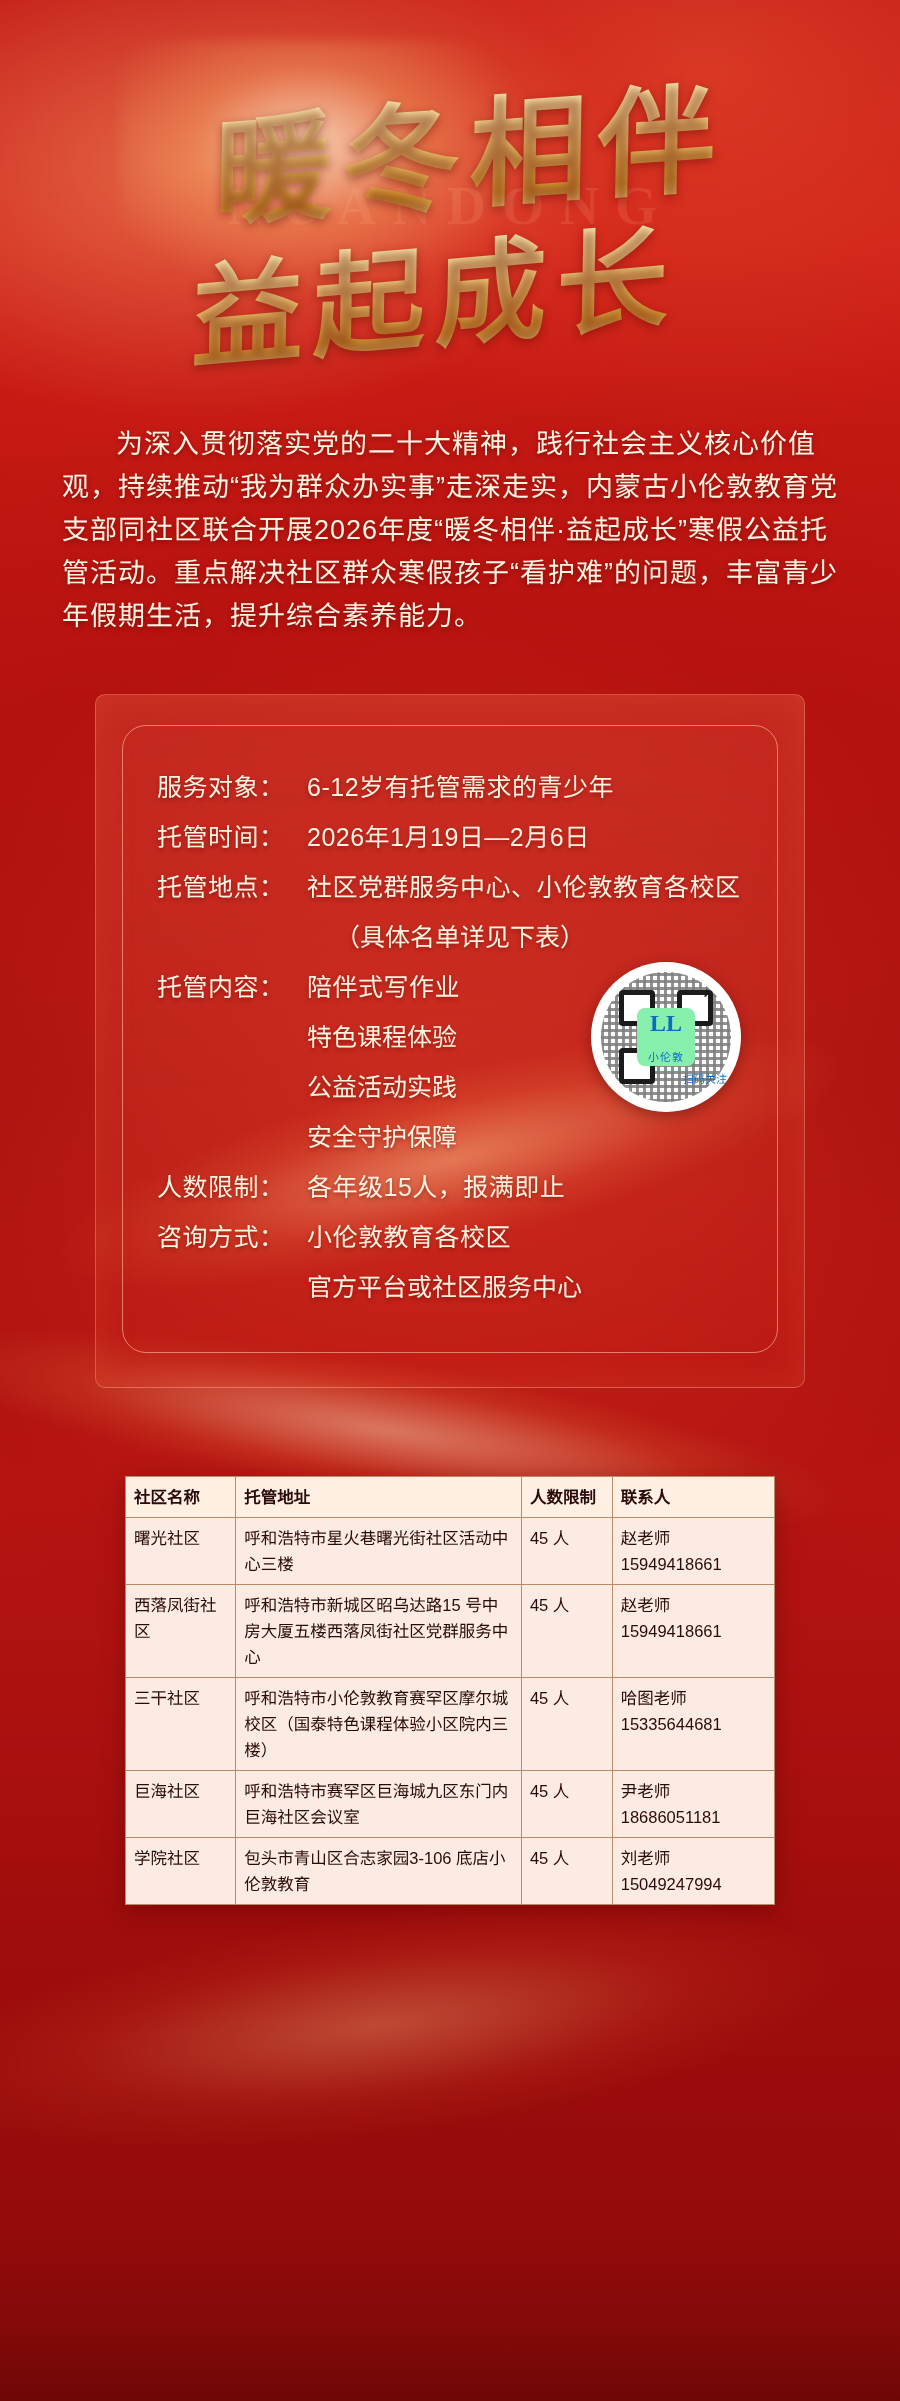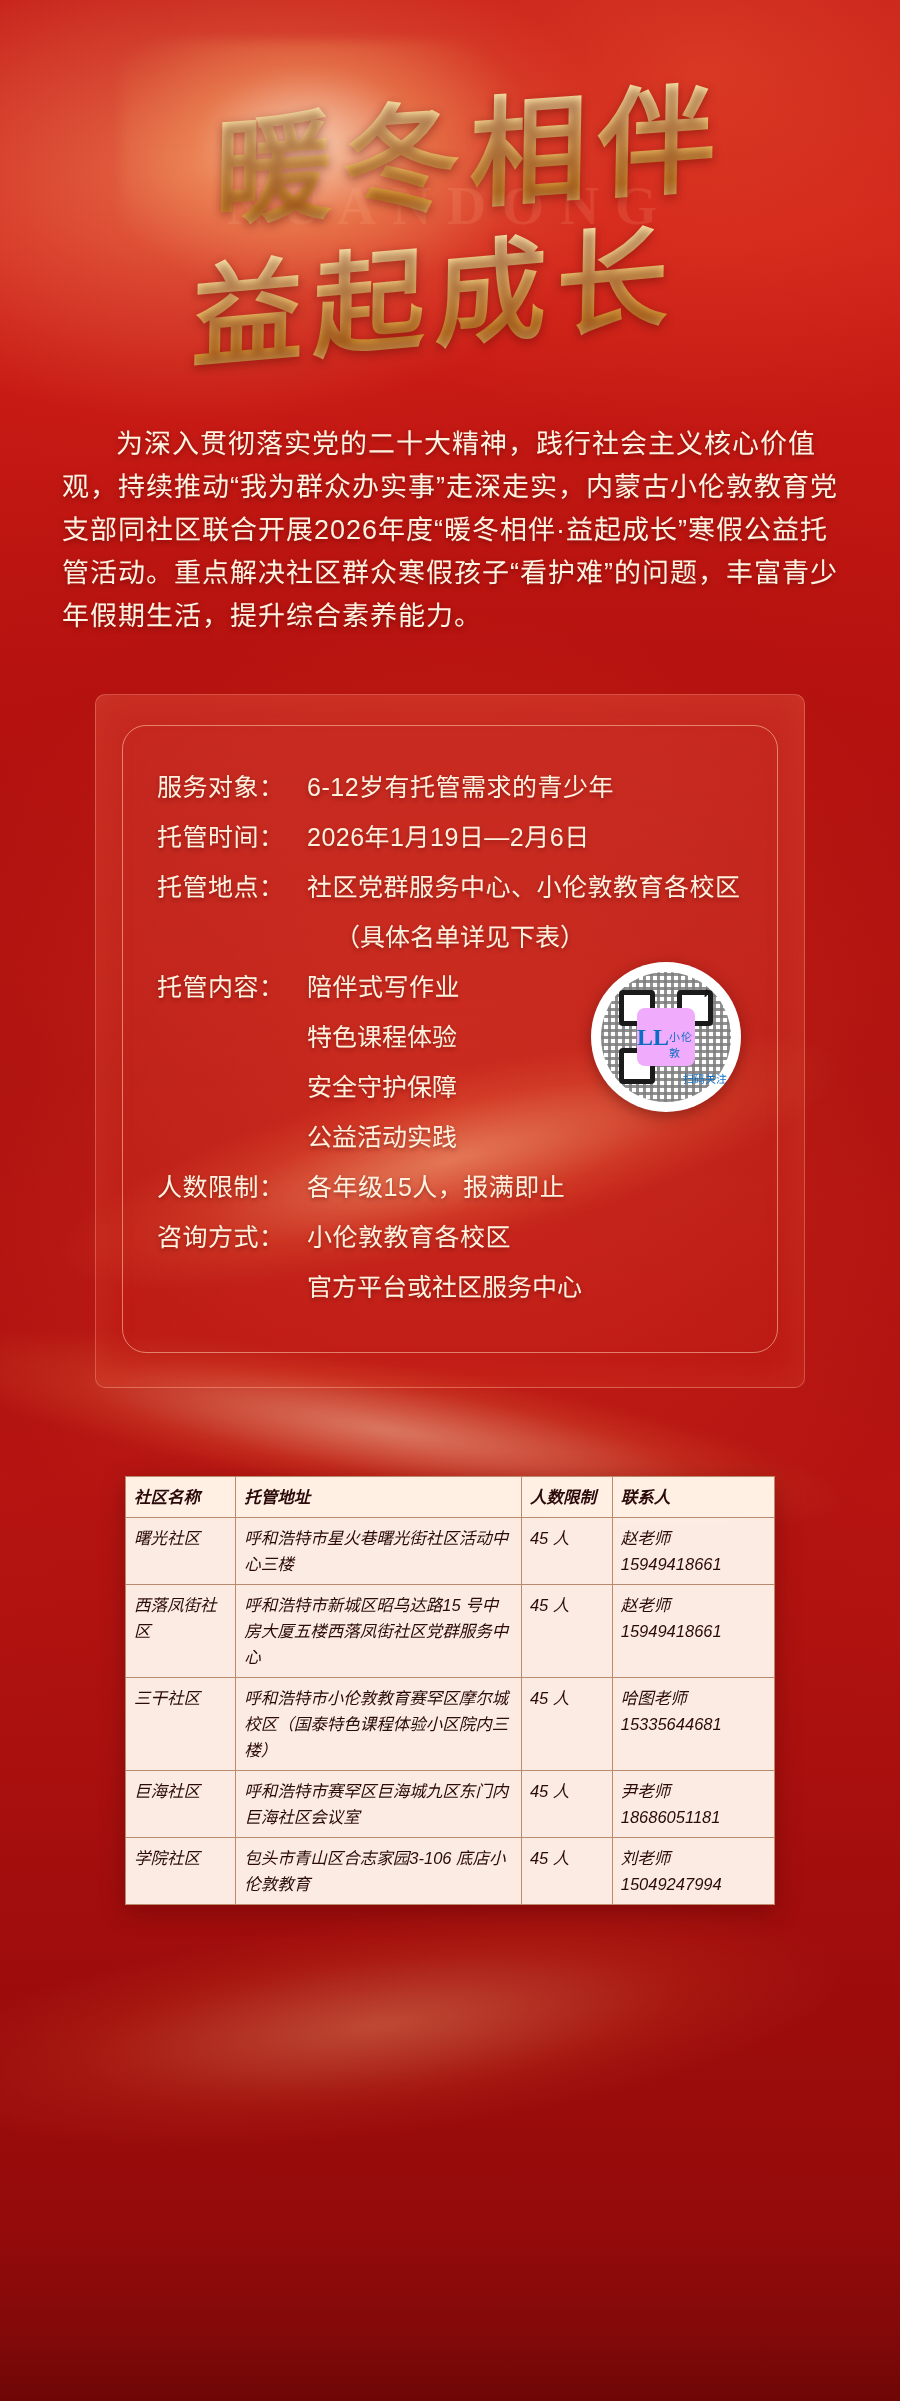--- a/index.html
+++ b/index.html
@@ -195,25 +195,26 @@
     background: #fff;
   }
   .qr .qr-c.tl { left: 28px; top: 28px; }
   .qr .qr-c.tr { right: 28px; top: 28px; }
   .qr .qr-c.bl { left: 28px; bottom: 28px; }
   .qr .qr-logo {
     position: absolute;
     left: 50%; top: 50%;
     transform: translate(-50%,-50%);
     width: 58px; height: 58px;
-    background: #f0abfc;
+    background: #86efac;
     border-radius: 8px;
     display: flex;
+    flex-direction: column;
     align-items: center;
-    justify-content: space-between;
+    justify-content: center;
   }
   .qr .qr-logo .lg {
     font-size: 24px;
     font-weight: bold;
     color: #0b6cc4;
     font-family: "Liberation Serif", serif;
     line-height: 1;
   }
   .qr .qr-logo .lt {
     font-size: 11px;
@@ -249,21 +250,20 @@
     color: #2a0a0a;
     font-family: "Liberation Sans", "DejaVu Sans", sans-serif;
     box-shadow: 0 6px 22px rgba(60,0,0,0.35);
   }
   table.sites th, table.sites td {
     border: 1px solid #b8插;
     border: 1px solid #bb8a6a;
     padding: 7px 8px;
     vertical-align: top;
     line-height: 26px;
-    font-style: italic;
   }
   table.sites th {
     font-weight: bold;
     text-align: left;
     background: rgba(255,240,226,0.98);
   }
   .col-name { width: 17%; }
   .col-addr { width: 44%; }
   .col-limit { width: 14%; }
   .col-contact { width: 25%; }
@@ -311,22 +311,22 @@
         <div class="info-label">托管地点：</div>
         <div class="info-value">社区党群服务中心、小伦敦教育各校区</div>
       </div>
       <div class="info-sub indent-extra">（具体名单详见下表）</div>
 
       <div class="info-row">
         <div class="info-label">托管内容：</div>
         <div class="info-value">陪伴式写作业</div>
       </div>
       <div class="info-sub">特色课程体验</div>
+      <div class="info-sub">公益活动实践</div>
       <div class="info-sub">安全守护保障</div>
-      <div class="info-sub">公益活动实践</div>
 
       <div class="info-row">
         <div class="info-label">人数限制：</div>
         <div class="info-value">各年级15人，报满即止</div>
       </div>
 
       <div class="info-row">
         <div class="info-label">咨询方式：</div>
         <div class="info-value">小伦敦教育各校区</div>
       </div>

